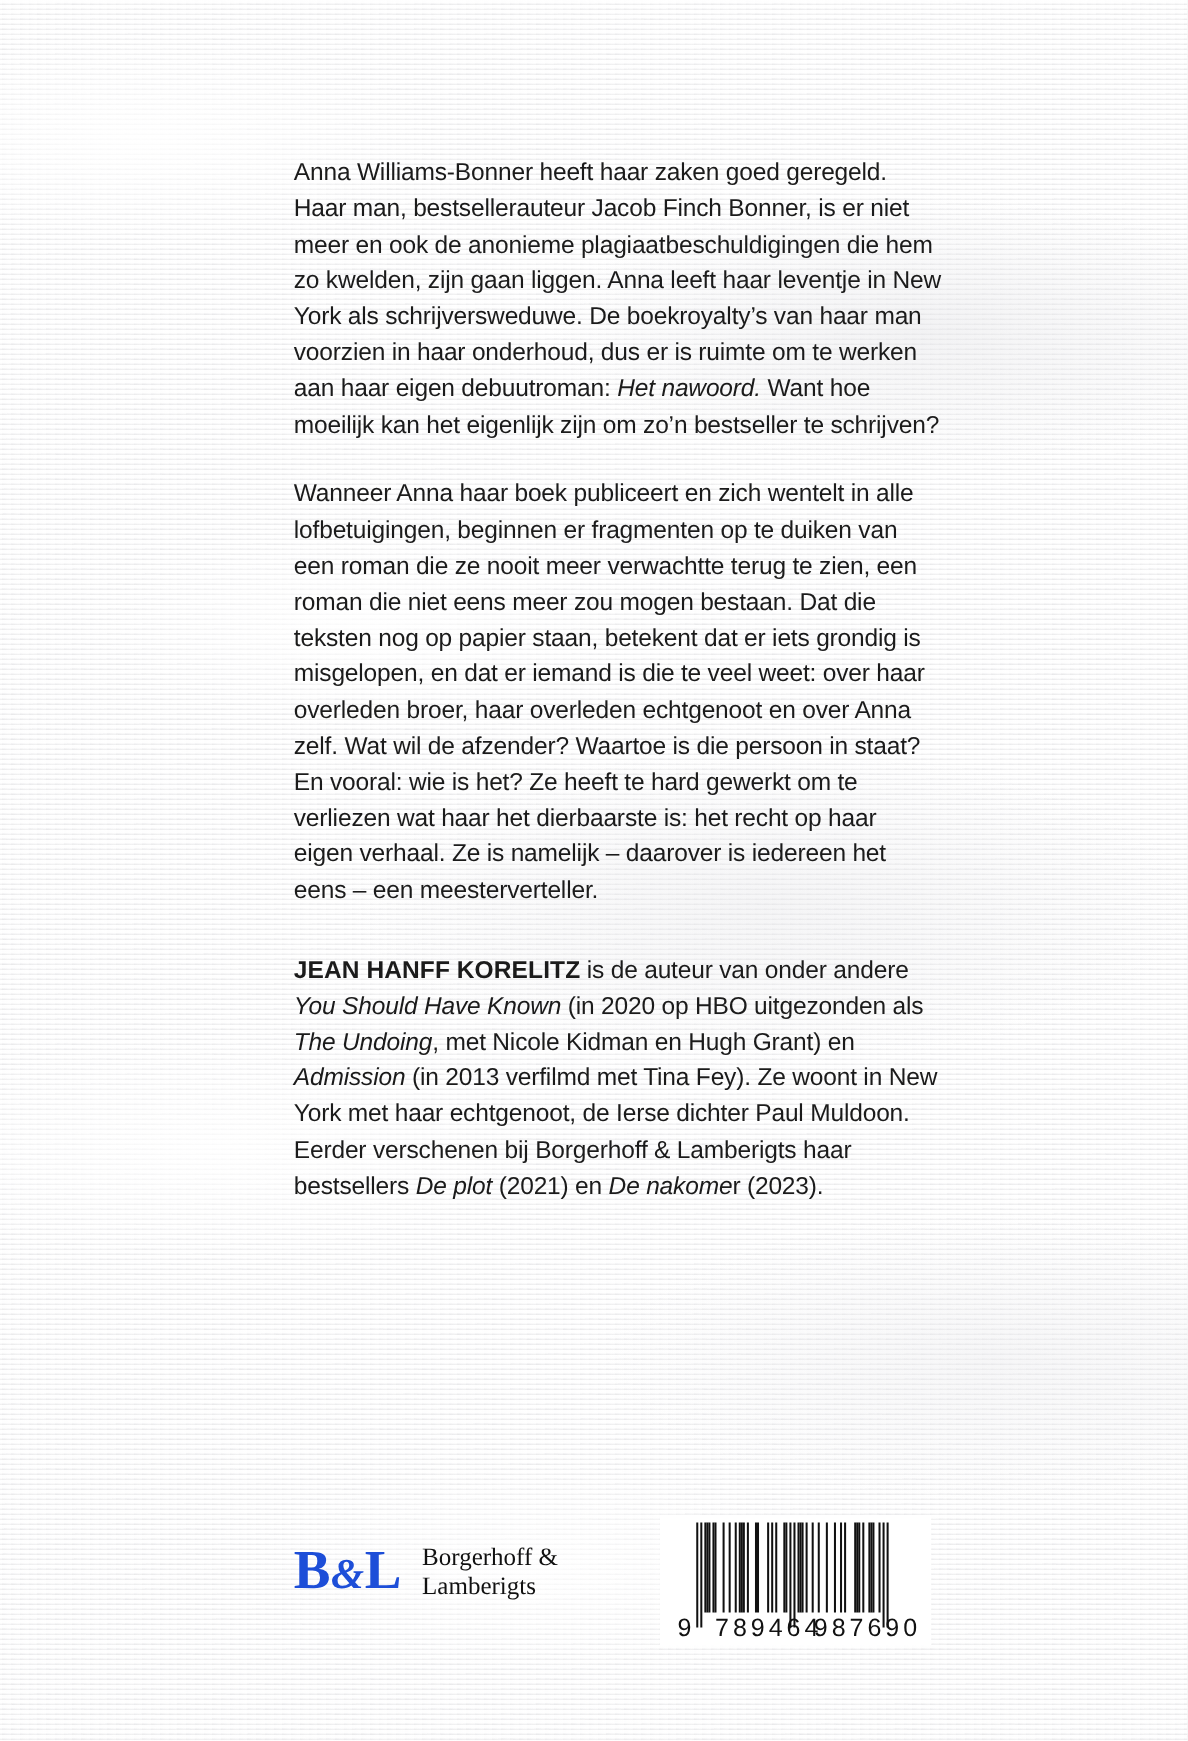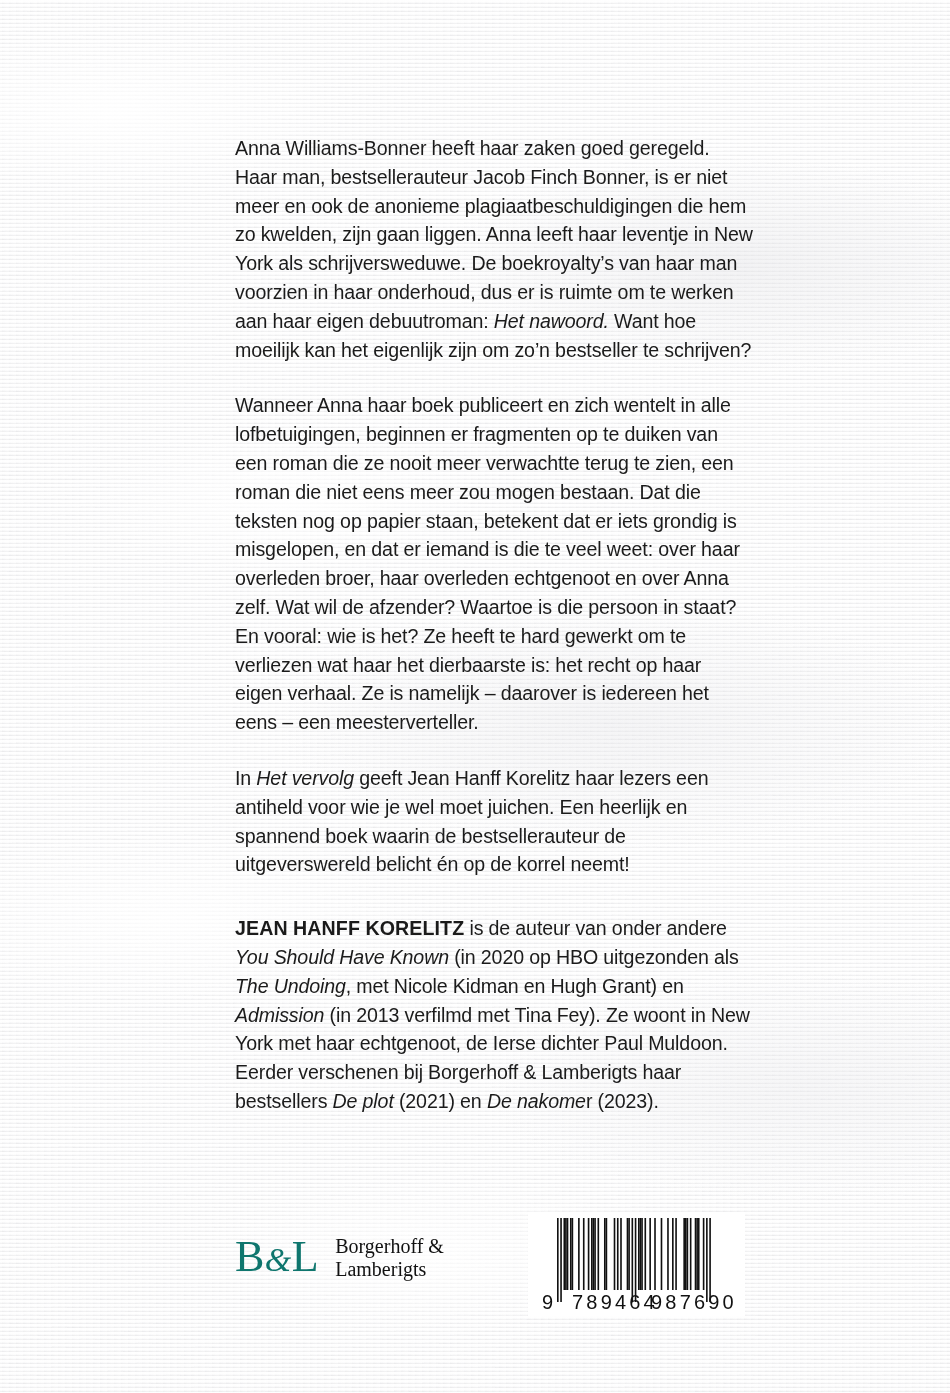--- a/index.html
+++ b/index.html
@@ -67,21 +67,21 @@
       radial-gradient(ellipse 440px 160px at 84% 78%, rgba(232,232,235,0.38), rgba(255,255,255,0) 72%),
       radial-gradient(ellipse 330px 120px at 45% 90%, rgba(255,255,255,0.75), rgba(255,255,255,0) 70%);
     mix-blend-mode: normal;
     pointer-events: none;
   }
 
   
   #blurb {
     position: absolute;
     left: 235px;
-    top: 134px;
+    top: 124px;
     width: 518px;
   }
   .para {
     margin: 0 0 27px 0;
     font-family: "Liberation Sans", sans-serif;
     font-size: 19.6px;
     line-height: 28.8px;
     color: #1b1b1b;
     letter-spacing: -0.12px;
     word-spacing: -0.1px;
@@ -104,24 +104,24 @@
     width: 290px;
   }
   #logo-row {
     display: flex;
     align-items: center;
     gap: 17px;
     height: 52px;
   }
   #bl-mark {
     font-family: "Liberation Serif", serif;
-    font-weight: 400;
+    font-weight: 700;
     font-size: 44px;
     line-height: 44px;
-    color: #0f766e;
+    color: #1d4ed8;
     letter-spacing: -0.5px;
     white-space: nowrap;
   }
   #bl-mark .amp {
     font-size: 34px;
     font-style: italic;
     padding: 0 1px;
   }
   #publisher-name {
     font-family: "Liberation Serif", serif;
@@ -159,21 +159,20 @@
 <body>
 
 <div id="cover">
 
   <div id="paper-texture"></div>
   <div id="paper-mottle"></div>
 
   <div id="blurb">
     <p class="para"><span>Anna Williams-Bonner heeft haar zaken goed geregeld. Haar man, bestsellerauteur Jacob Finch Bonner, is er niet meer en ook de anonieme plagiaatbeschuldigingen die hem zo kwelden, zijn gaan liggen. Anna leeft haar leventje in New York als schrijversweduwe. De boekroyalty’s van haar man voorzien in haar onderhoud, dus er is ruimte om te werken aan haar eigen debuutroman: </span><em>Het nawoord.</em><span> Want hoe moeilijk kan het eigenlijk zijn om zo’n bestseller te schrijven?</span></p>
     <p class="para"><span>Wanneer Anna haar boek publiceert en zich wentelt in alle lofbetuigingen, beginnen er fragmenten op te duiken van een roman die ze nooit meer verwachtte terug te zien, een roman die niet eens meer zou mogen bestaan. Dat die teksten nog op papier staan, betekent dat er iets grondig is misgelopen, en dat er iemand is die te veel weet: over haar overleden broer, haar overleden echtgenoot en over Anna zelf. Wat wil de afzender? Waartoe is die persoon in staat? En vooral: wie is het? Ze heeft te hard gewerkt om te verliezen wat haar het dierbaarste is: het recht op haar eigen verhaal. Ze is namelijk – daarover is iedereen het eens – een meesterverteller.</span></p>
-    <p class="para"><span>In </span><em>Het vervolg</em><span> geeft Jean Hanff Korelitz haar lezers een antiheld voor wie je wel moet juichen. Een heerlijk en spannend boek waarin de bestsellerauteur de uitgeverswereld belicht én op de korrel neemt!</span></p>
     <p class="para" id="bio-para"><strong>JEAN HANFF KORELITZ</strong><span> is de auteur van onder andere </span><em>You Should Have Known</em><span> (in 2020 op HBO uitgezonden als </span><em>The Undoing</em><span>, met Nicole Kidman en Hugh Grant) en </span><em>Admission</em><span> (in 2013 verfilmd met Tina Fey). Ze woont in New York met haar echtgenoot, de Ierse dichter Paul Muldoon. Eerder verschenen bij Borgerhoff &amp; Lamberigts haar bestsellers </span><em>De plot</em><span> (2021) en </span><em>De nakome</em><span>r (2023).</span></p>
   </div>
 
   <div id="publisher-block">
     <div id="logo-row">
       <div id="bl-mark"><span>B</span><span class="amp">&amp;</span><span>L</span></div>
       <div id="publisher-name">Borgerhoff &amp;
 Lamberigts</div>
     </div>
   </div>

